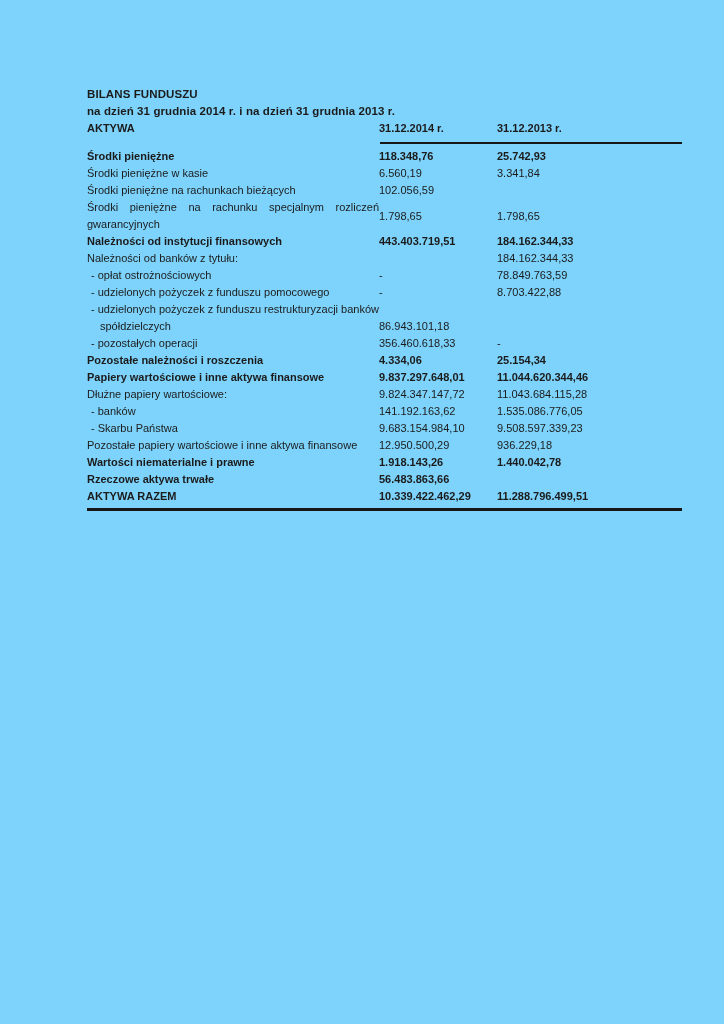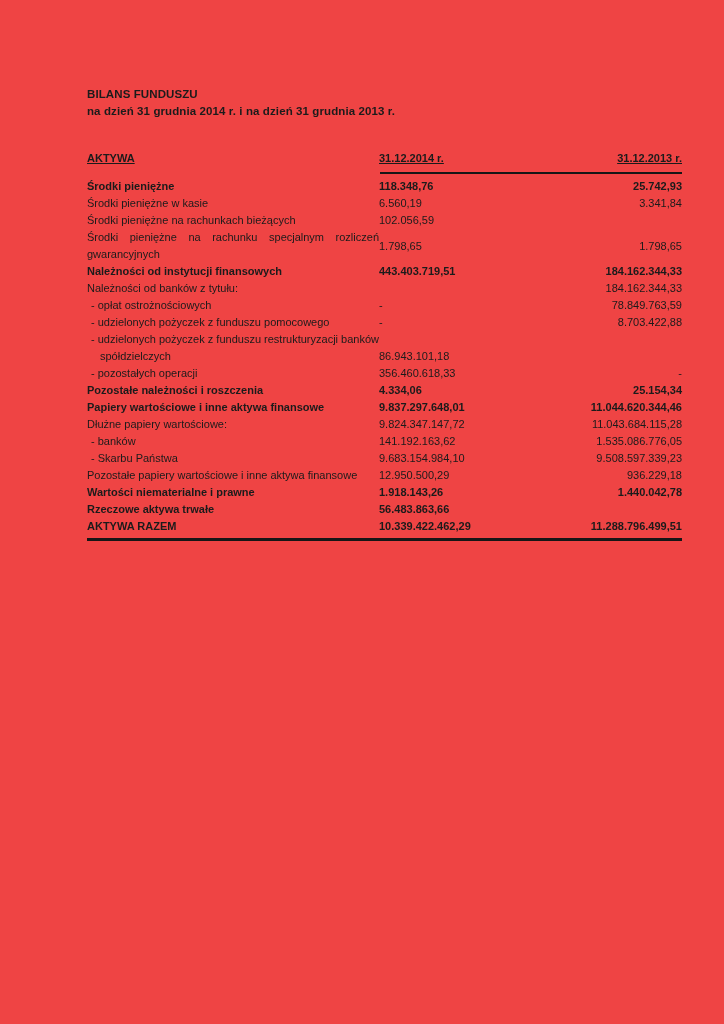--- a/index.html
+++ b/index.html
@@ -1,48 +1,46 @@
 <!DOCTYPE html>
 <html lang="pl"><head>
 <meta charset="utf-8">
 <style>
   html, body { margin: 0; padding: 0; background: #ffffff; }
   .page {
     position: relative;
     width: 724px;
     height: 1024px;
-    background: #ef4444;
+    background: #7dd3fc;
     font-family: "Liberation Sans", sans-serif;
     color: #1b1b1b;
     overflow: hidden;
   }
   .doc {
     position: absolute;
     left: 87px;
     top: 86px;
     width: 595px;
     font-size: 11px;
     line-height: 17px;
   }
   .title, .subtitle {
     font-weight: 700;
     font-size: 11.5px;
     line-height: 17px;
     letter-spacing: 0.1px;
   }
   .thead {
     display: flex;
-    margin-top: 30px;
     font-weight: 700;
-    text-decoration: underline;
   }
   .c-label, .c-2014, .c-2013 { box-sizing: border-box; }
   .c-label { width: 292px; text-align: left; }
   .c-2014  { width: 118px; text-align: left; }
-  .c-2013  { width: 185px; text-align: right; }
+  .c-2013  { width: 185px; }
   .rule-head {
     height: 2px;
     background: #161616;
     margin-left: 293px;
     margin-top: 5px;
     margin-bottom: 4px;
   }
   .row {
     display: flex;
     align-items: flex-start;

